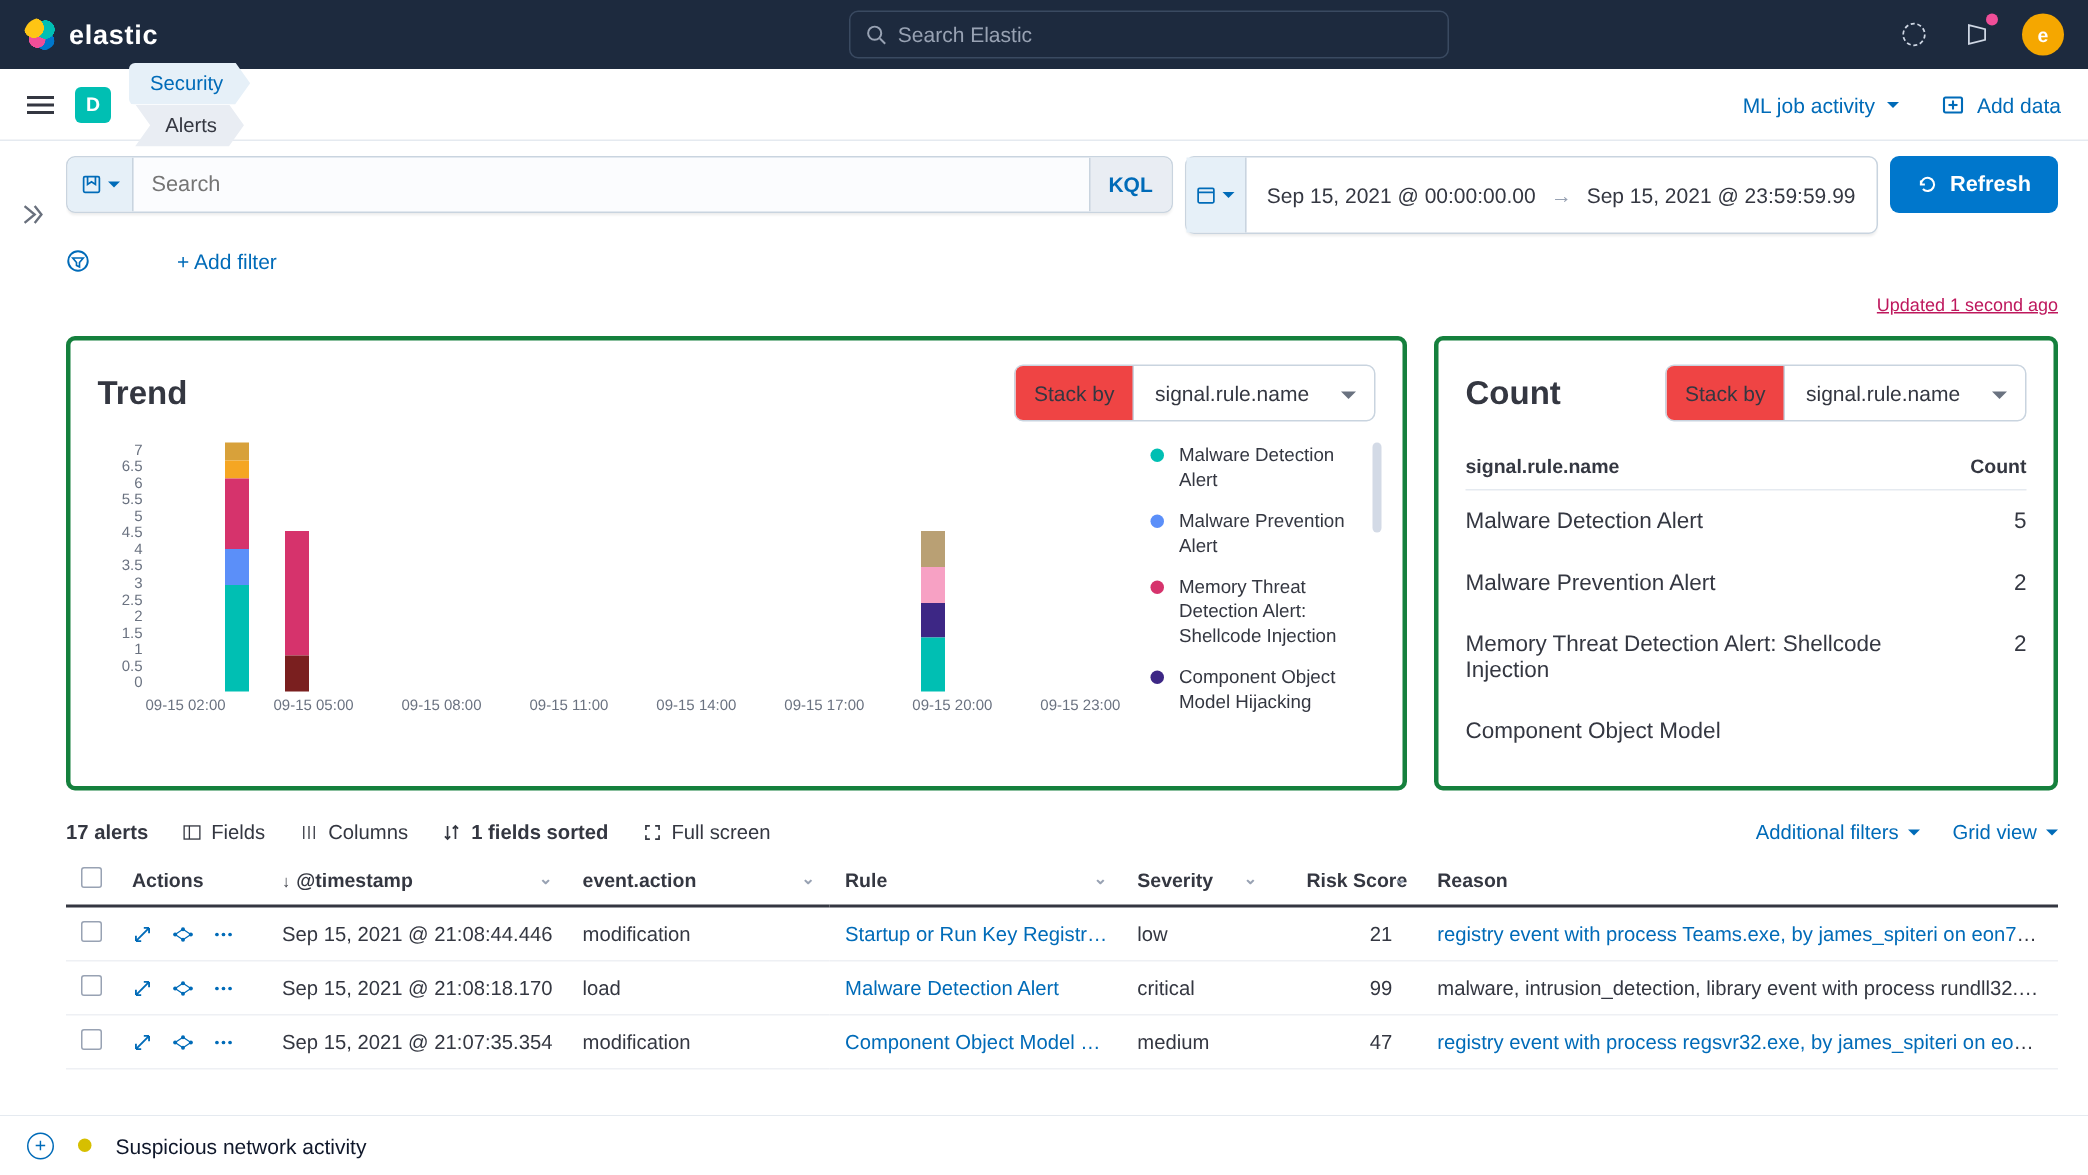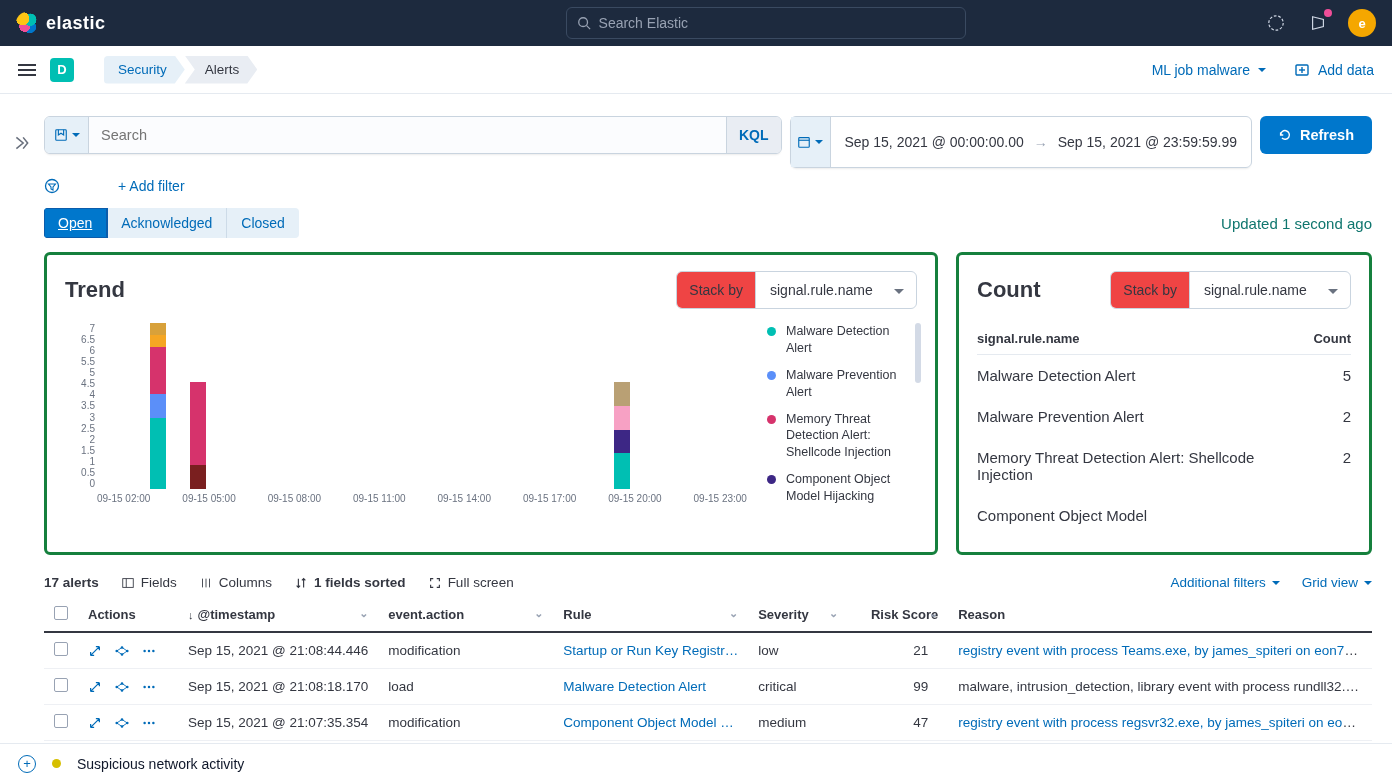--- a/index.html
+++ b/index.html
@@ -10,46 +10,46 @@
 .search-global { flex: 0 0 400px; margin-left: 460px; }
 .search-global-inner { height: 32px; border: 1px solid #3a4a61; border-radius: 6px; display: flex; align-items: center; padding: 0 10px; color: #98a2b3; gap: 8px; background: #1d2a3e; }
 .topbar-right { margin-left: auto; display: flex; align-items: center; gap: 18px; }
 .icon-btn { width: 24px; height: 24px; display: flex; align-items: center; justify-content: center; color: #cfd7e4; position: relative; }
 .pink-dot { position: absolute; top: -2px; right: -2px; width: 8px; height: 8px; border-radius: 50%; background: #f04e98; }
 .avatar { width: 28px; height: 28px; border-radius: 50%; background: #f5a700; color: #fff; display: flex; align-items: center; justify-content: center; font-weight: 600; font-size: 13px; }
 .subheader { height: 48px; display: flex; align-items: center; padding: 0 18px; border-bottom: 1px solid #e5eaf0; }
 .hamburger { width: 18px; display: flex; flex-direction: column; gap: 3px; }
 .hamburger span { height: 2px; background: #343741; }
 .space-badge { width: 24px; height: 24px; background: #00bfb3; border-radius: 4px; color: #fff; font-weight: 700; font-size: 13px; display: flex; align-items: center; justify-content: center; margin-left: 14px; }
-.breadcrumb { display: flex; align-items: center; margin-left: 30px; }
+.breadcrumb { display: flex; align-items: center; margin-left: 12px; flex-direction: column; }
 .crumb { position: relative; height: 28px; display: flex; align-items: center; padding: 0 18px 0 20px; background: #e6f0f8; color: #006bb8; font-size: 13.5px; clip-path: polygon(0 0, calc(100% - 10px) 0, 100% 50%, calc(100% - 10px) 100%, 0 100%, 10px 50%); }
 .crumb:first-child { padding-left: 14px; clip-path: polygon(0 0, calc(100% - 10px) 0, 100% 50%, calc(100% - 10px) 100%, 0 100%); border-radius: 4px 0 0 4px; }
 .crumb.active { background: #e9edf3; color: #343741; }
 .subheader-right { margin-left: auto; display: flex; align-items: center; gap: 28px; color: #006bb8; font-weight: 500; }
 .link-item { display: flex; align-items: center; gap: 8px; cursor: pointer; }
 .main-area { display: flex; height: calc(100vh - 94px); }
 .side-rail { width: 44px; display: flex; justify-content: center; padding-top: 40px; }
 .content { flex: 1; padding: 0 20px 0 0; overflow: auto; }
-.filter-row { display: flex; gap: 8px; margin-top: 22px; }
+.filter-row { display: flex; gap: 8px; margin-top: 10px; }
 .query-box { flex: 1; display: flex; border: 1px solid #c9d4df; border-radius: 6px; background: #fbfcfe; overflow: hidden; height: 38px; box-shadow: 0 2px 2px -1px rgba(0,0,0,0.08);}
 .query-prefix { width: 44px; background: #e6f0f8; display: flex; align-items: center; justify-content: center; color: #006bb8; border-right: 1px solid #c9d4df; gap:4px; }
 .query-input { flex: 1; border: none; background: transparent; padding: 0 12px; font-size: 14.5px; outline: none; color: #69707d; }
 .kql-badge { padding: 0 12px; display: flex; align-items: center; color: #006bb8; font-weight: 600; border-left: 1px solid #c9d4df; background: #e9edf3; }
 .date-box { display: flex; align-items: center; border: 1px solid #c9d4df; border-radius: 6px; height: 52px; box-shadow: 0 2px 2px -1px rgba(0,0,0,0.08);}
 .date-prefix { width: 40px; height: 100%; background: #e6f0f8; border-right: 1px solid #c9d4df; display: flex; align-items: center; justify-content: center; color: #006bb8; gap:4px;}
 .date-text { padding: 0 14px; color: #343741; display: flex; align-items: center; gap: 10px; }
 .refresh-btn { background: #0077cc; color: #fff; border: none; border-radius: 6px; height: 38px; padding: 0 18px; font-size: 14.5px; font-weight: 600; display: flex; align-items: center; gap: 8px; cursor: pointer; }
 .add-filter-row { display: flex; align-items: center; gap: 10px; margin: 10px 0 14px; }
 .add-filter { color: #006bb8; font-weight: 500; cursor: pointer; margin-left: 48px; }
 .status-tabs-row { display: flex; align-items: center; margin-bottom: 14px; }
 .status-tabs { display: inline-flex; border-radius: 4px; overflow: hidden; background: #e6f0f8; }
 .status-tab { padding: 7px 14px; color: #006bb8; cursor: pointer; font-size: 14px; border-right: 1px solid #cddbe8; }
 .status-tab:last-child { border-right: none; }
 .status-tab.active { background: #0077cc; color: #fff; text-decoration: underline; outline: 2px solid #0b5cab; outline-offset: -1px;}
-.updated-text { margin-left: auto; color: #0f766e; font-size: 15px; }
+.updated-text { margin-left: auto; color: #be185d; font-size: 12px; text-decoration: underline; }
 .panels { display: flex; gap: 18px; }
 .panel { border: 3px solid #15803d; border-radius: 6px; padding: 16px 18px; }
 .panel.trend { flex: 1; }
 .panel.count { width: 416px; }
 .panel-head { display: flex; align-items: center; margin-bottom: 14px; }
 .panel-title { font-size: 22px; font-weight: 700; }
 .stackby-group { margin-left: auto; display: flex; align-items: center; border: 1px solid #c9d4df; border-radius: 6px; overflow: hidden; height: 38px; }
 .stackby-label { background: #ef4444; padding: 16px 12px; height: 100%; display: flex; align-items: center; color: #343741; font-size: 14px; border-right: 1px solid #c9d4df; }
 .stackby-select { padding: 0 34px 0 14px; height: 100%; display: flex; align-items: center; position: relative; min-width: 160px; }
 .stackby-select::after { content:''; position:absolute; right:12px; border:5px solid transparent; border-top-color:#6a7280; top:17px;}
@@ -135,21 +135,21 @@
   <div class="breadcrumb">
     <div class="crumb">
         <span>Security</span>
       </div>
     <div class="crumb active">
         <span>Alerts</span>
       </div>
   </div>
   <div class="subheader-right">
     <div class="link-item">
-        <span>ML job malware</span>
+        <span>ML job activity</span>
         <span class="caret-down-sm"></span>
       </div>
     <div class="link-item">
       <svg width="16" height="16" viewBox="0 0 16 16">
           <rect x="2" y="3" width="12" height="10" rx="1" fill="none" stroke="currentColor" stroke-width="1.4"></rect>
           <line x1="8" y1="5" x2="8" y2="11" stroke="currentColor" stroke-width="1.4"></line>
           <line x1="5" y1="8" x2="11" y2="8" stroke="currentColor" stroke-width="1.4"></line>
         </svg>
       <span>Add data</span>
     </div>
@@ -202,25 +202,20 @@
     </div>
     <div class="add-filter-row">
       <svg width="16" height="16" viewBox="0 0 16 16" style="color:#006bb8;">
           <circle cx="8" cy="8" r="6.5" fill="none" stroke="currentColor" stroke-width="1.3"></circle>
           <path d="M4.5 6 L11.5 6 L9 9 L9 12 L7 11 L7 9 Z" fill="none" stroke="currentColor" stroke-width="1.1"></path>
         </svg>
       <span class="add-filter">+ Add filter</span>
     </div>
 
     <div class="status-tabs-row">
-      <div class="status-tabs">
-        <div class="status-tab active"><span>Open</span></div>
-        <div class="status-tab"><span>Acknowledged</span></div>
-        <div class="status-tab"><span>Closed</span></div>
-      </div>
       <div class="updated-text">Updated 1 second ago</div>
     </div>
 
     <div class="panels">
       <div class="panel trend">
         <div class="panel-head">
           <div class="panel-title">Trend</div>
           <div class="stackby-group">
             <div class="stackby-label">Stack by</div>
             <div class="stackby-select">

